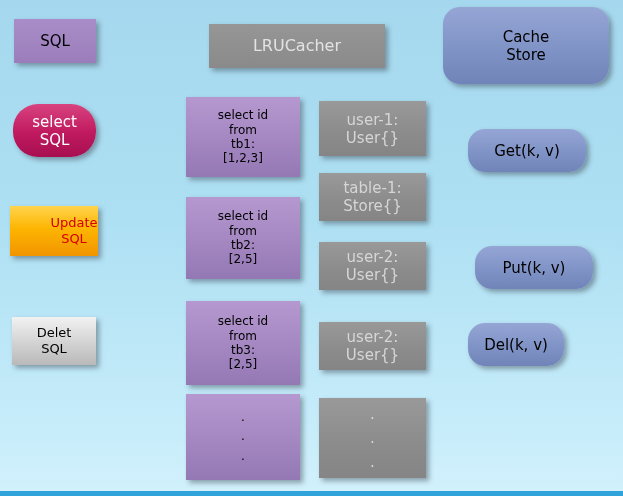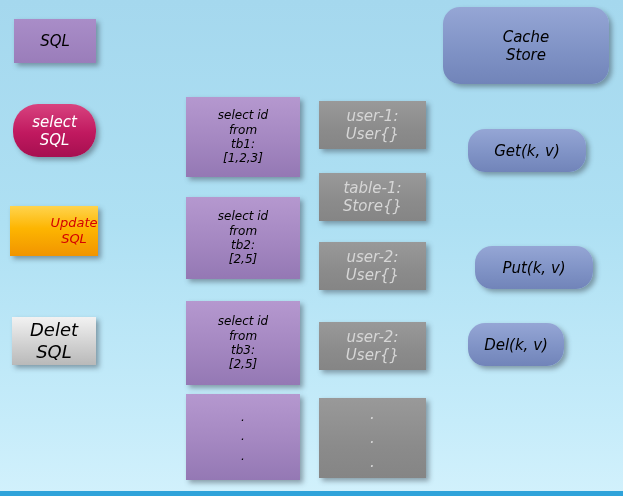--- a/index.html
+++ b/index.html
@@ -4,21 +4,20 @@
 <style>
   html, body { margin: 0; padding: 0; }
   body { font-family: "DejaVu Sans", "Liberation Sans", sans-serif; }
 
   .canvas {
     position: relative;
     width: 623px;
     height: 496px;
     overflow: hidden;
     background: linear-gradient(180deg, #a5d8ee 0%, #aee0f3 45%, #c6ecfa 85%, #d2f1fc 100%);
-    font-style: italic;
   }
 
   .box {
     position: absolute;
     display: flex;
     align-items: center;
     justify-content: center;
     text-align: center;
     white-space: pre-line;
     line-height: 1.2;
@@ -59,41 +58,42 @@
   }
   .orange {
     background: linear-gradient(180deg, #ffd44d 0%, #fdb501 45%, #f19400 100%);
     color: #d40000;
     font-size: 13px;
     padding-left: 40px;
   }
   .silver {
     background: linear-gradient(180deg, #f2f2f2 0%, #d2d2d2 55%, #b9b9b9 100%);
     color: #000;
-    font-size: 18px;
+    font-size: 13px;
   }
   .dots {
     line-height: 1.6;
   }
   .bottom-strip {
     position: absolute;
     left: 0;
     bottom: 0;
     width: 100%;
     height: 5px;
     background: #2fa3da;
   }
 </style>
 </head>
 <body>
 
 <div class="canvas">
 
   <div class="box purple-sql" style="left:14px; top:19px; width:82px; height:44px;">SQL</div>
 
+  <div class="box gray-title" style="left:209px; top:24px; width:176px; height:44px;">LRUCacher</div>
 
   <div class="box blue-box" style="left:443px; top:7px; width:166px; height:77px; font-size:15px;">Cache
 Store</div>
 
   <div class="box magenta" style="left:13px; top:104px; width:83px; height:53px;">select
 SQL</div>
 
   <div class="box orange" style="left:10px; top:206px; width:88px; height:50px;">Update
 SQL</div>
 
@@ -112,21 +112,21 @@
 
   <div class="box purple" style="left:186px; top:301px; width:114px; height:84px;">select id
 from
 tb3:
 [2,5]</div>
 
   <div class="box purple dots" style="left:186px; top:394px; width:114px; height:86px;">.
 .
 .</div>
 
-  <div class="box gray-box" style="left:319px; top:101px; width:107px; height:48px;">user-1:
+  <div class="box gray-box" style="left:319px; top:101px; width:107px; height:55px;">user-1:
 User{}</div>
 
   <div class="box gray-box" style="left:319px; top:173px; width:107px; height:48px;">table-1:
 Store{}</div>
 
   <div class="box gray-box" style="left:319px; top:242px; width:107px; height:48px;">user-2:
 User{}</div>
 
   <div class="box gray-box" style="left:319px; top:322px; width:107px; height:48px;">user-2:
 User{}</div>

